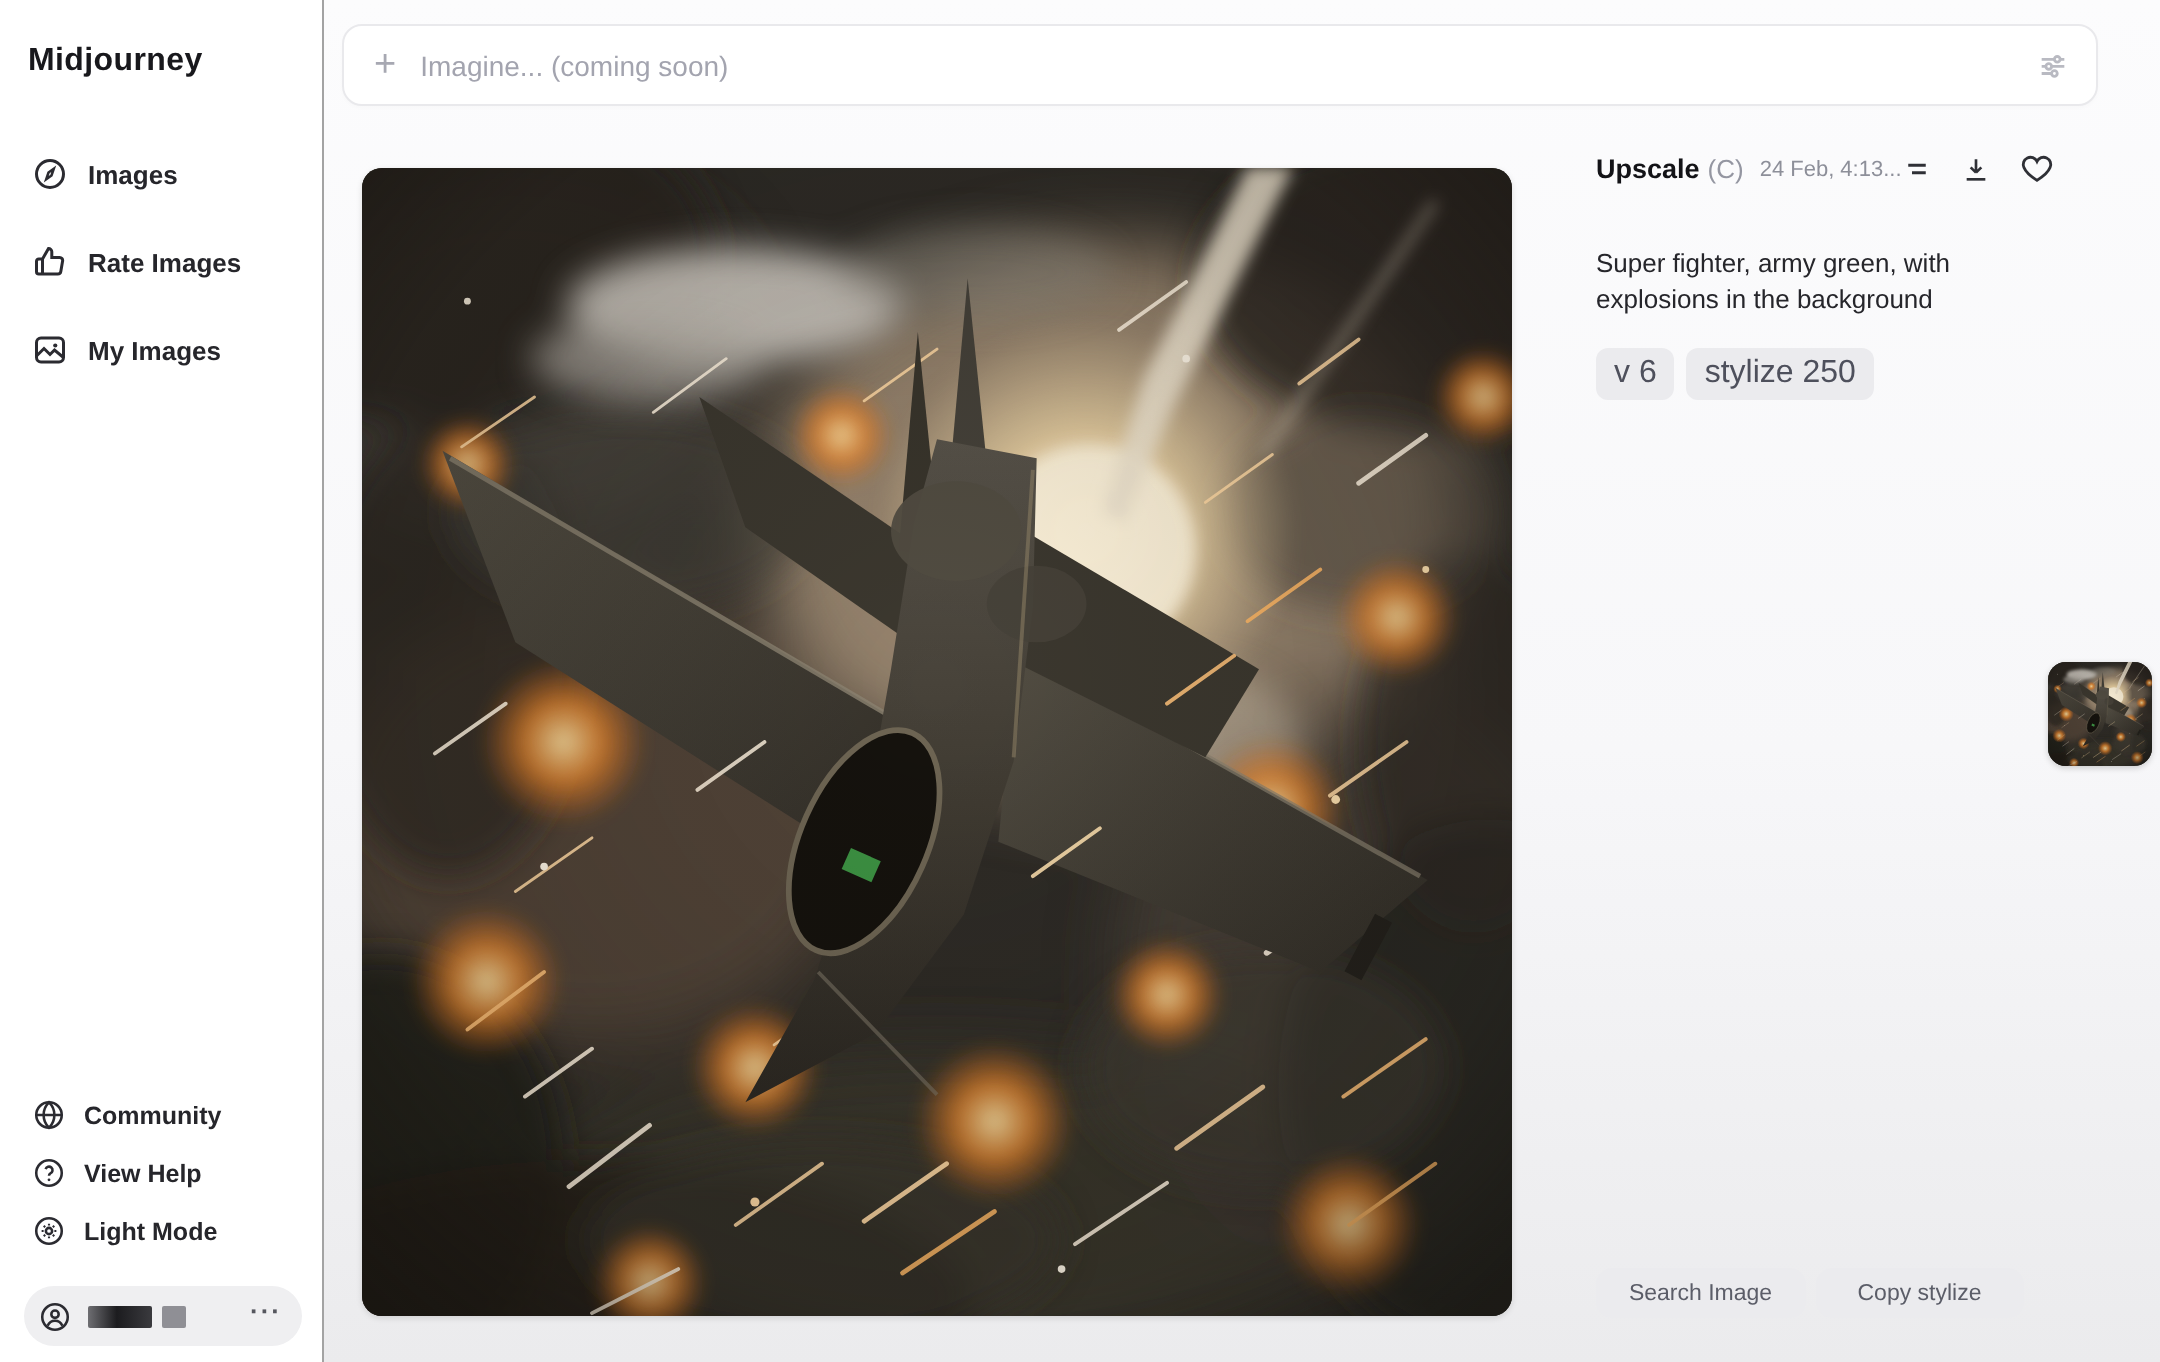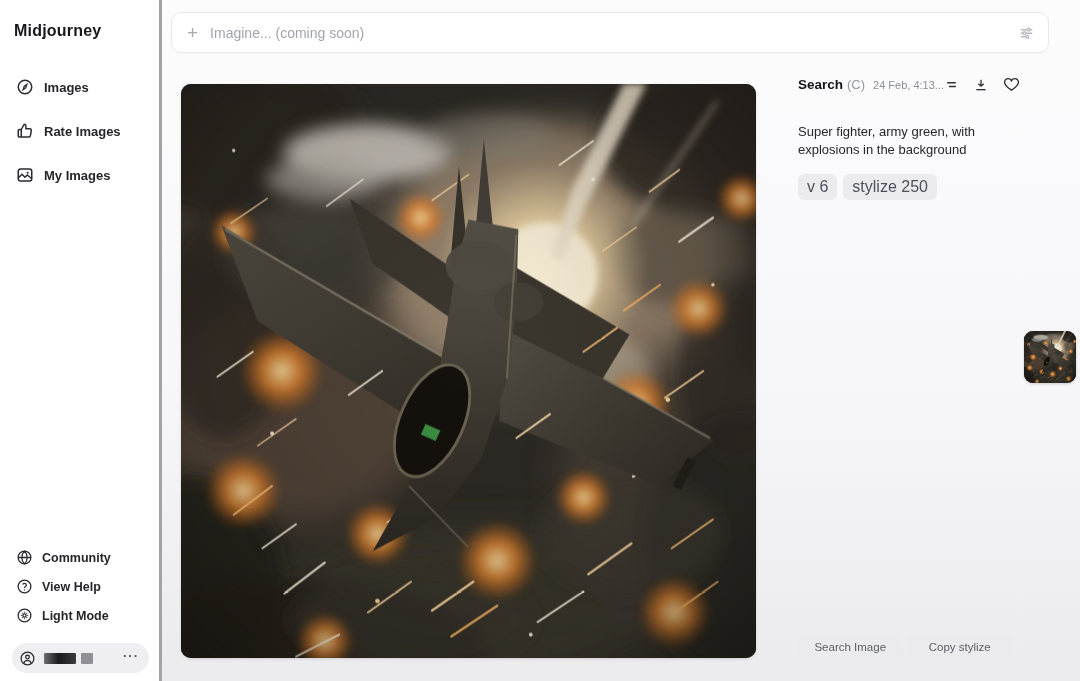--- a/index.html
+++ b/index.html
@@ -7,21 +7,21 @@
   body {
     font-family:"Liberation Sans", sans-serif;
     background:#ffffff;
     display:flex;
     color:#222226;
   }
 
   
   .sidebar {
     width:162px; height:681px; background:#ffffff;
-    border-right:3px solid #a3a3a3;
+    border-right:1px solid #a3a3a3;
     display:flex; flex-direction:column;
     padding:22px 10px 8px 12px;
     flex-shrink:0; position:relative;
   }
   .logo { font-size:16px; font-weight:700; letter-spacing:.2px; color:#18181c; margin-left:2px; }
   .nav { margin-top:32px; display:flex; flex-direction:column; gap:14px; }
   .nav-item {
     display:flex; align-items:center; gap:10px;
     padding:6px 4px; border-radius:8px; cursor:pointer;
   }
@@ -350,21 +350,21 @@
   </div>
 
   <div class="image-frame">
     <svg>
         <use href="#jet-art"></use>
       </svg>
   </div>
 
   <section class="panel">
     <div class="panel-head">
-      <span class="p-title">Search</span>
+      <span class="p-title">Upscale</span>
       <span class="p-variant">(C)</span>
       <span class="p-date">24 Feb, 4:13...</span>
       <span class="head-icons">
         <button class="h-icon">
           <svg class="ic" width="15" height="15" viewBox="0 0 24 24" fill="none" stroke="currentColor" stroke-width="2.4">
               <path d="M5 9h14M8 15h11"></path>
             </svg>
         </button>
         <button class="h-icon">
           <svg class="ic" width="16" height="16" viewBox="0 0 24 24" fill="none" stroke="currentColor" stroke-width="2">

